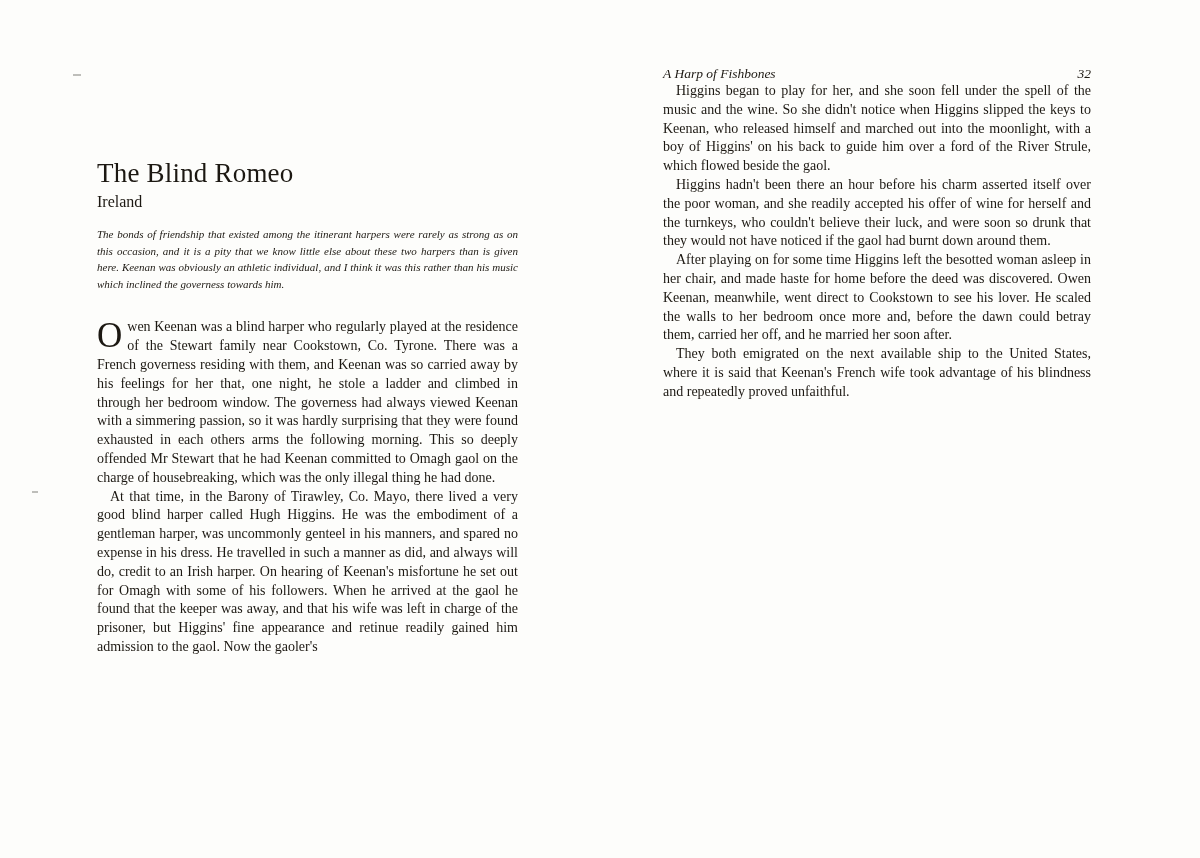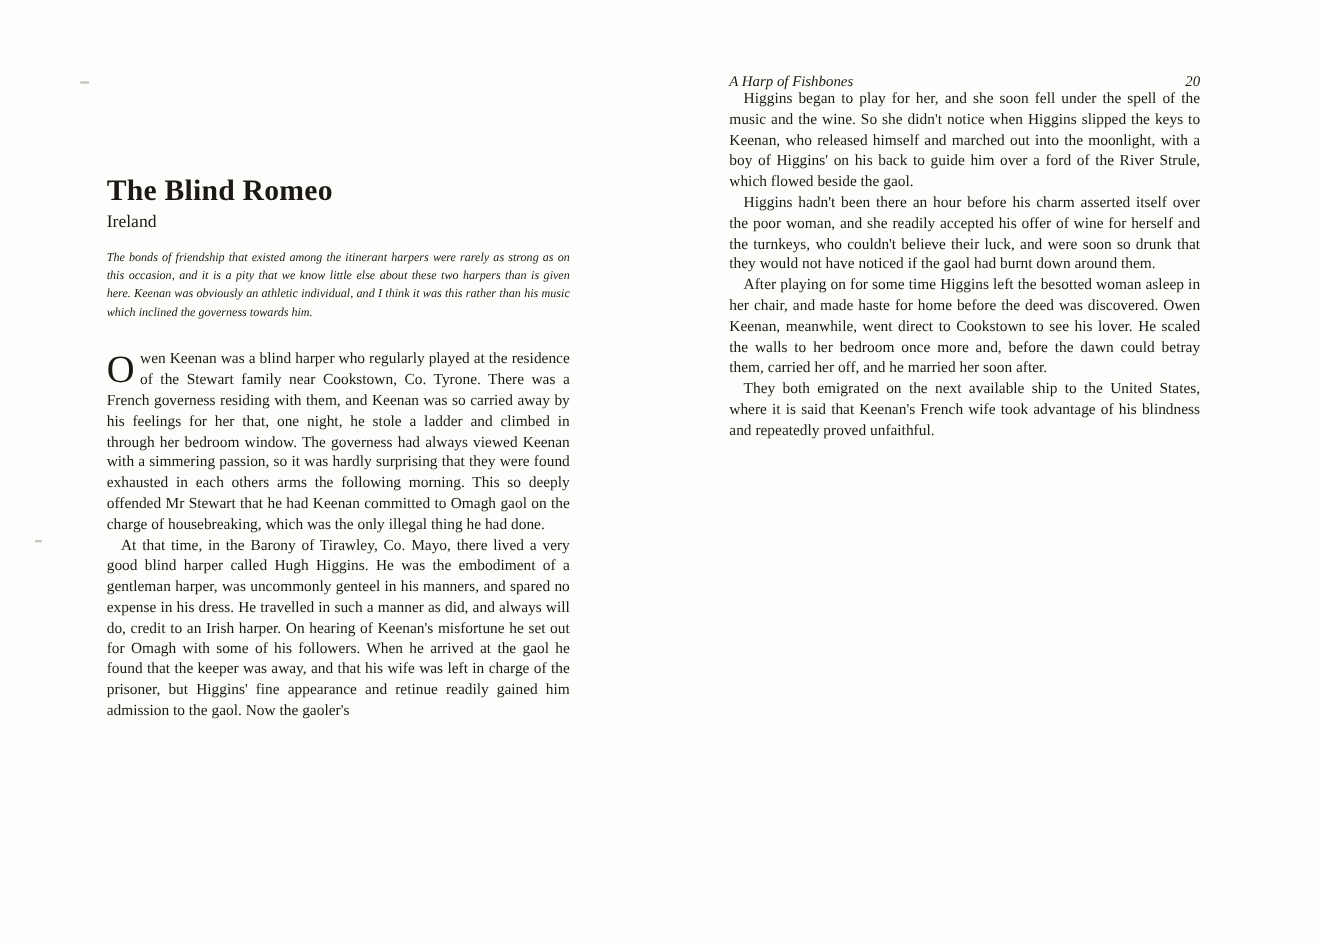--- a/index.html
+++ b/index.html
@@ -29,21 +29,21 @@
   
   .left-col {
     position: absolute;
     left: 97px;
     top: 158px;
     width: 421px;
   }
   .story-title {
     margin: 0;
     font-size: 27px;
-    font-weight: bold;
+    font-weight: normal;
     line-height: 30px;
     letter-spacing: 0.2px;
   }
   .story-region {
     margin-top: 6px;
     font-size: 16px;
     line-height: 16px;
   }
   .story-intro {
     margin: 16px 0 0 0;
@@ -108,21 +108,21 @@
     <p class="bodytext first">
       <span class="dropcap">O</span><span>wen Keenan was a blind harper who regularly played at the residence of the Stewart family near Cookstown, Co. Tyrone.  There was a French governess residing with them, and Keenan was so carried away by his feelings for her that, one night, he stole a ladder and climbed in through her bedroom window.  The governess had always viewed Keenan with a simmering passion, so it was hardly surprising that they were found exhausted in each others arms the following morning.  This so deeply offended Mr Stewart that he had Keenan committed to Omagh gaol on the charge of housebreaking, which was the only illegal thing he had done.</span>
     </p>
 
     <p class="bodytext indent">At that time, in the Barony of Tirawley, Co. Mayo, there lived a very good blind harper called Hugh Higgins.  He was the embodiment of a gentleman harper, was uncommonly genteel in his manners, and spared no expense in his dress.  He travelled in such a manner as did, and always will do, credit to an Irish harper.  On hearing of Keenan's misfortune he set out for Omagh with some of his followers.  When he arrived at the gaol he found that the keeper was away, and that his wife was left in charge of the prisoner, but Higgins' fine appearance and retinue readily gained him admission to the gaol.  Now the gaoler's</p>
   </div>
 
   <div class="right-col">
     <div class="running-header">
       <span class="rh-title">A Harp of Fishbones</span>
-      <span class="rh-page">20</span>
+      <span class="rh-page">32</span>
     </div>
 
 
     <p class="bodytext indent">Higgins began to play for her, and she soon fell under the spell of the music and the wine.  So she didn't notice when Higgins slipped the keys to Keenan, who released himself and marched out into the moonlight, with a boy of Higgins' on his back to guide him over a ford of the River Strule, which flowed beside the gaol.</p>
 
     <p class="bodytext indent">Higgins hadn't been there an hour before his charm asserted itself over the poor woman, and she readily accepted his offer of wine for herself and the turnkeys, who couldn't believe their luck, and were soon so drunk that they would not have noticed if the gaol had burnt down around them.</p>
 
     <p class="bodytext indent">After playing on for some time Higgins left the besotted woman asleep in her chair, and made haste for home before the deed was discovered.  Owen Keenan, meanwhile, went direct to Cookstown to see his lover.  He scaled the walls to her bedroom once more and, before the dawn could betray them, carried her off, and he married her soon after.</p>
 
     <p class="bodytext indent">They both emigrated on the next available ship to the United States, where it is said that Keenan's French wife took advantage of his blindness and repeatedly proved unfaithful.</p>

